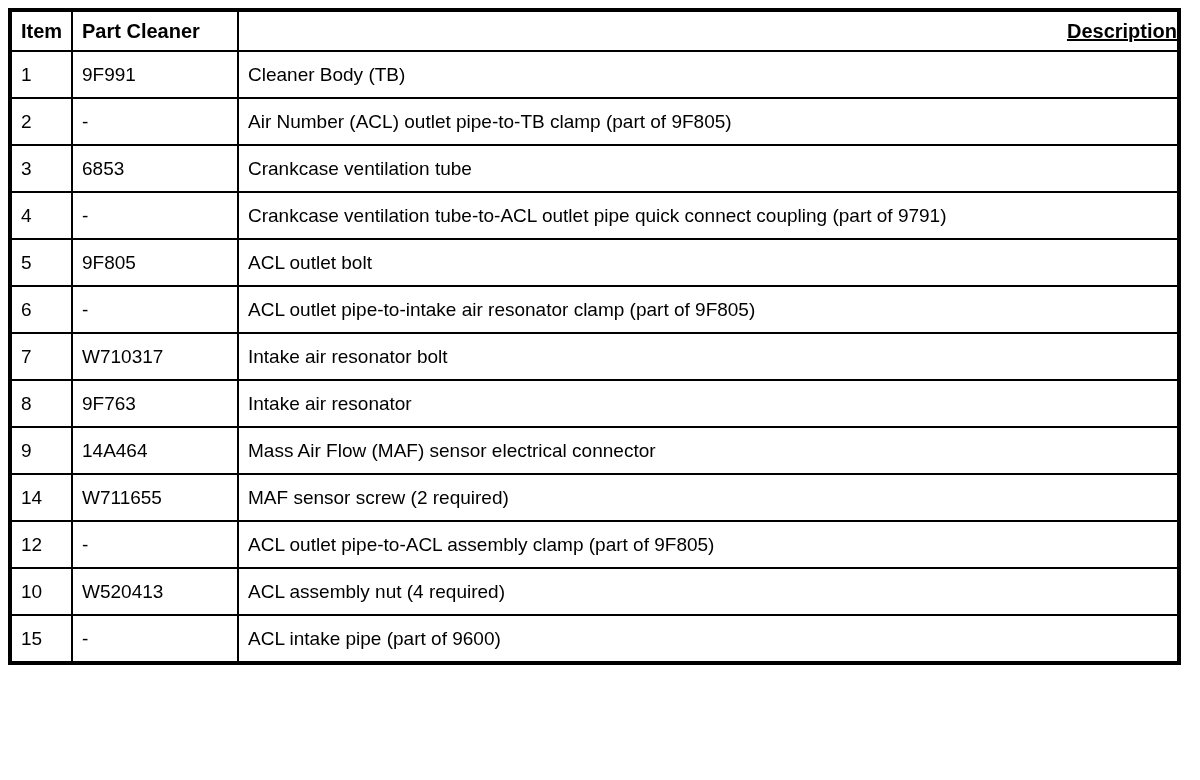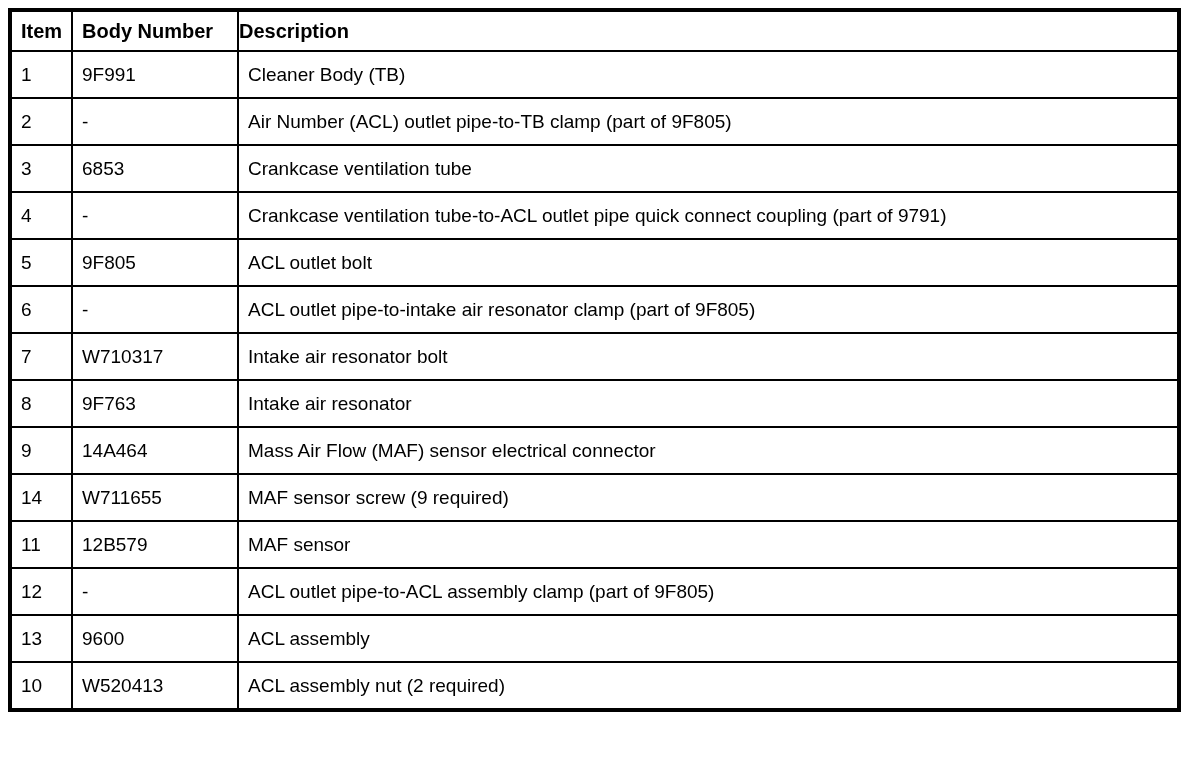--- a/index.html
+++ b/index.html
@@ -34,22 +34,23 @@
     white-space: nowrap;
   }
   .parts-table th {
     font-size: 20px;
     font-weight: bold;
     height: 38px;
     text-align: left;
     padding: 0 0 0 9px;
   }
   .parts-table th.col-desc {
-    text-align: left;
+    text-align: right;
     padding: 0;
+    text-decoration: underline;
   }
   .parts-table td {
     font-size: 19px;
     font-weight: normal;
     height: 45px;
     text-align: left;
     padding: 0 4px 0 9px;
   }
   col.c-item { width: 62px; }
   col.c-part { width: 166px; }
@@ -61,21 +62,21 @@
 <div class="page">
   <table class="parts-table">
     <colgroup>
       <col class="c-item">
       <col class="c-part">
       <col class="c-desc">
     </colgroup>
     <thead>
       <tr>
         <th class="col-item">Item</th>
-        <th class="col-part">Body Number</th>
+        <th class="col-part">Part Cleaner</th>
         <th class="col-desc">Description</th>
       </tr>
     </thead>
     <tbody id="table-body">
         <tr>
           <td>1</td>
           <td>9F991</td>
           <td>Cleaner Body (TB)</td>
         </tr>
         <tr>
@@ -114,37 +115,32 @@
           <td>Intake air resonator</td>
         </tr>
         <tr>
           <td>9</td>
           <td>14A464</td>
           <td>Mass Air Flow (MAF) sensor electrical connector</td>
         </tr>
         <tr>
           <td>14</td>
           <td>W711655</td>
-          <td>MAF sensor screw (9 required)</td>
-        </tr>
-        <tr>
-          <td>11</td>
-          <td>12B579</td>
-          <td>MAF sensor</td>
+          <td>MAF sensor screw (2 required)</td>
         </tr>
         <tr>
           <td>12</td>
           <td>-</td>
           <td>ACL outlet pipe-to-ACL assembly clamp (part of 9F805)</td>
         </tr>
         <tr>
-          <td>13</td>
-          <td>9600</td>
-          <td>ACL assembly</td>
+          <td>10</td>
+          <td>W520413</td>
+          <td>ACL assembly nut (4 required)</td>
         </tr>
         <tr>
-          <td>10</td>
-          <td>W520413</td>
-          <td>ACL assembly nut (2 required)</td>
+          <td>15</td>
+          <td>-</td>
+          <td>ACL intake pipe (part of 9600)</td>
         </tr>
       </tbody>
   </table>
 </div>
 
 </body></html>

